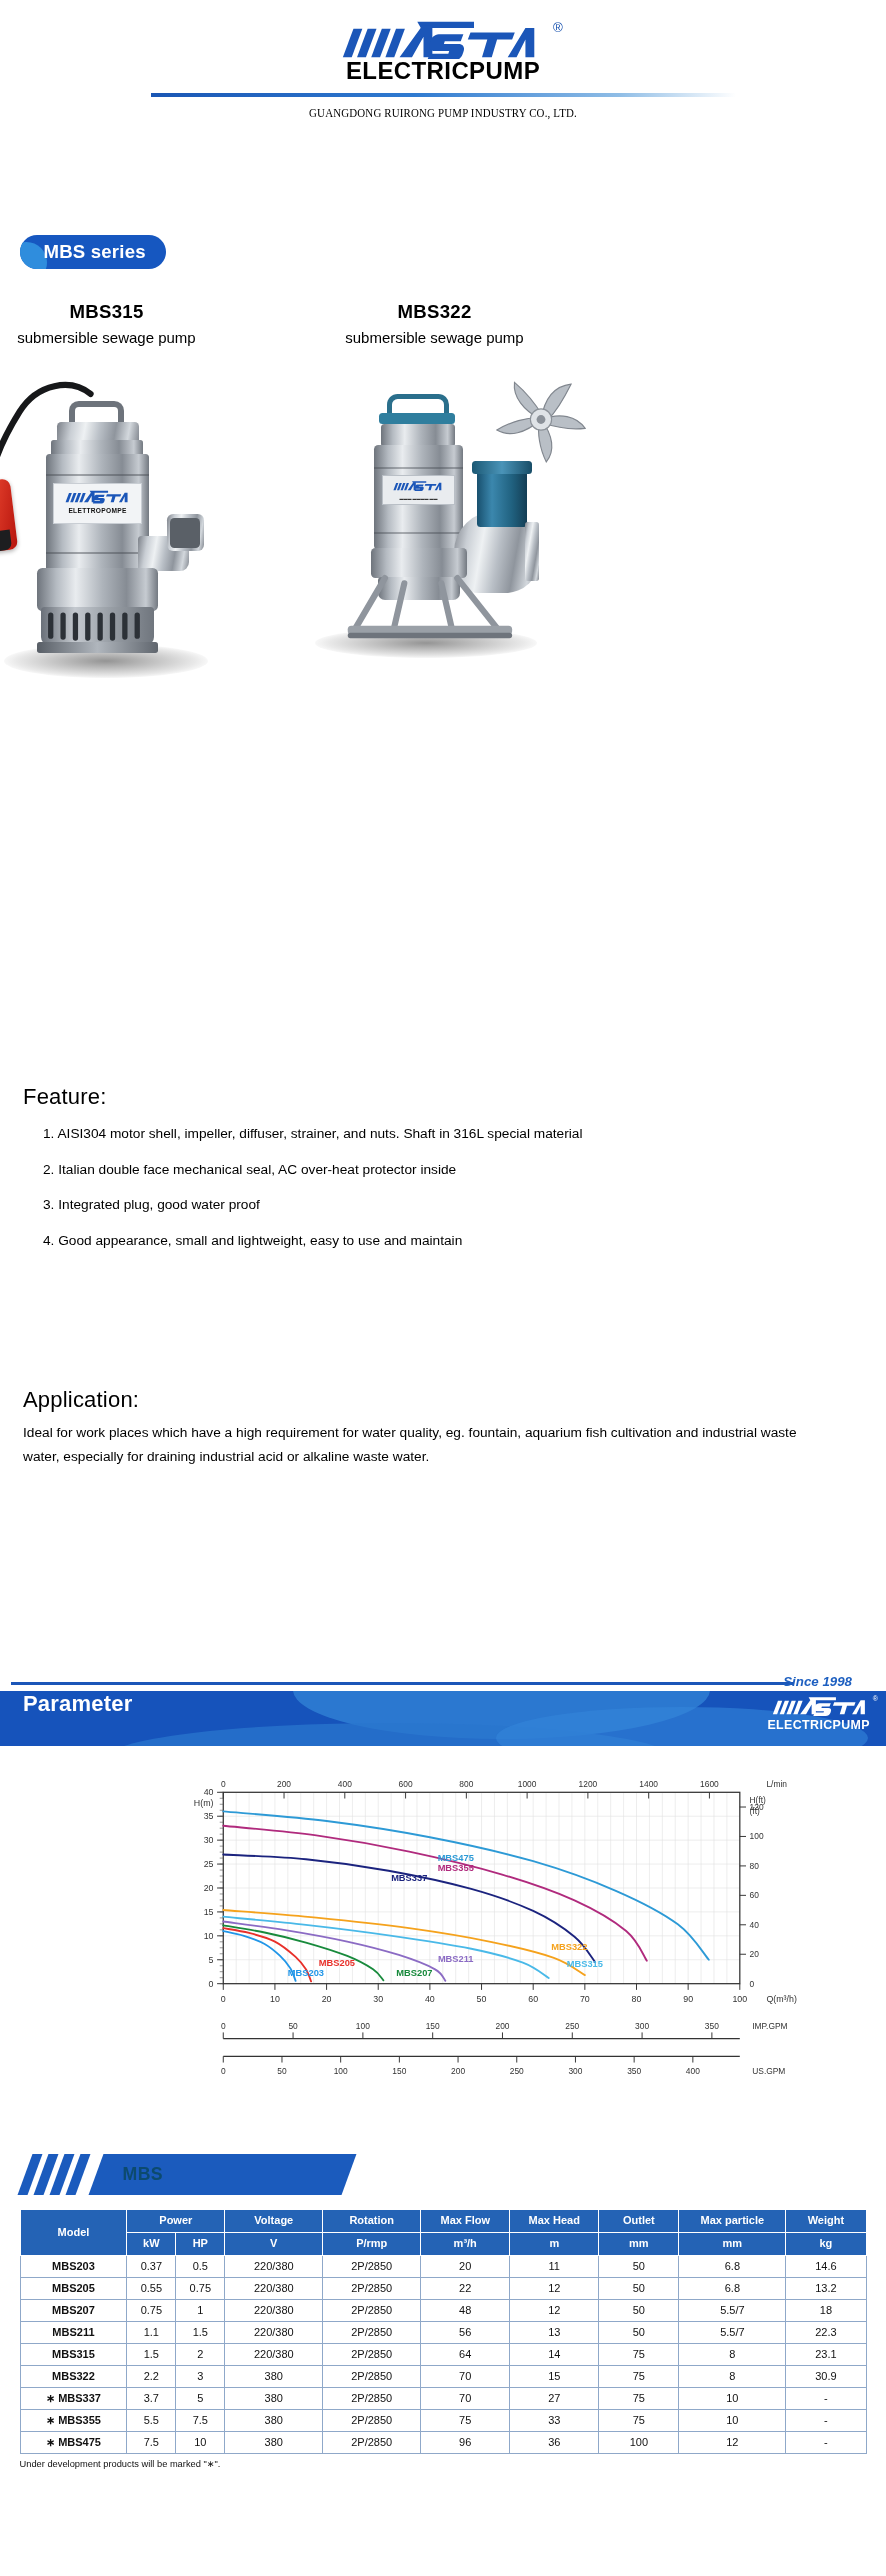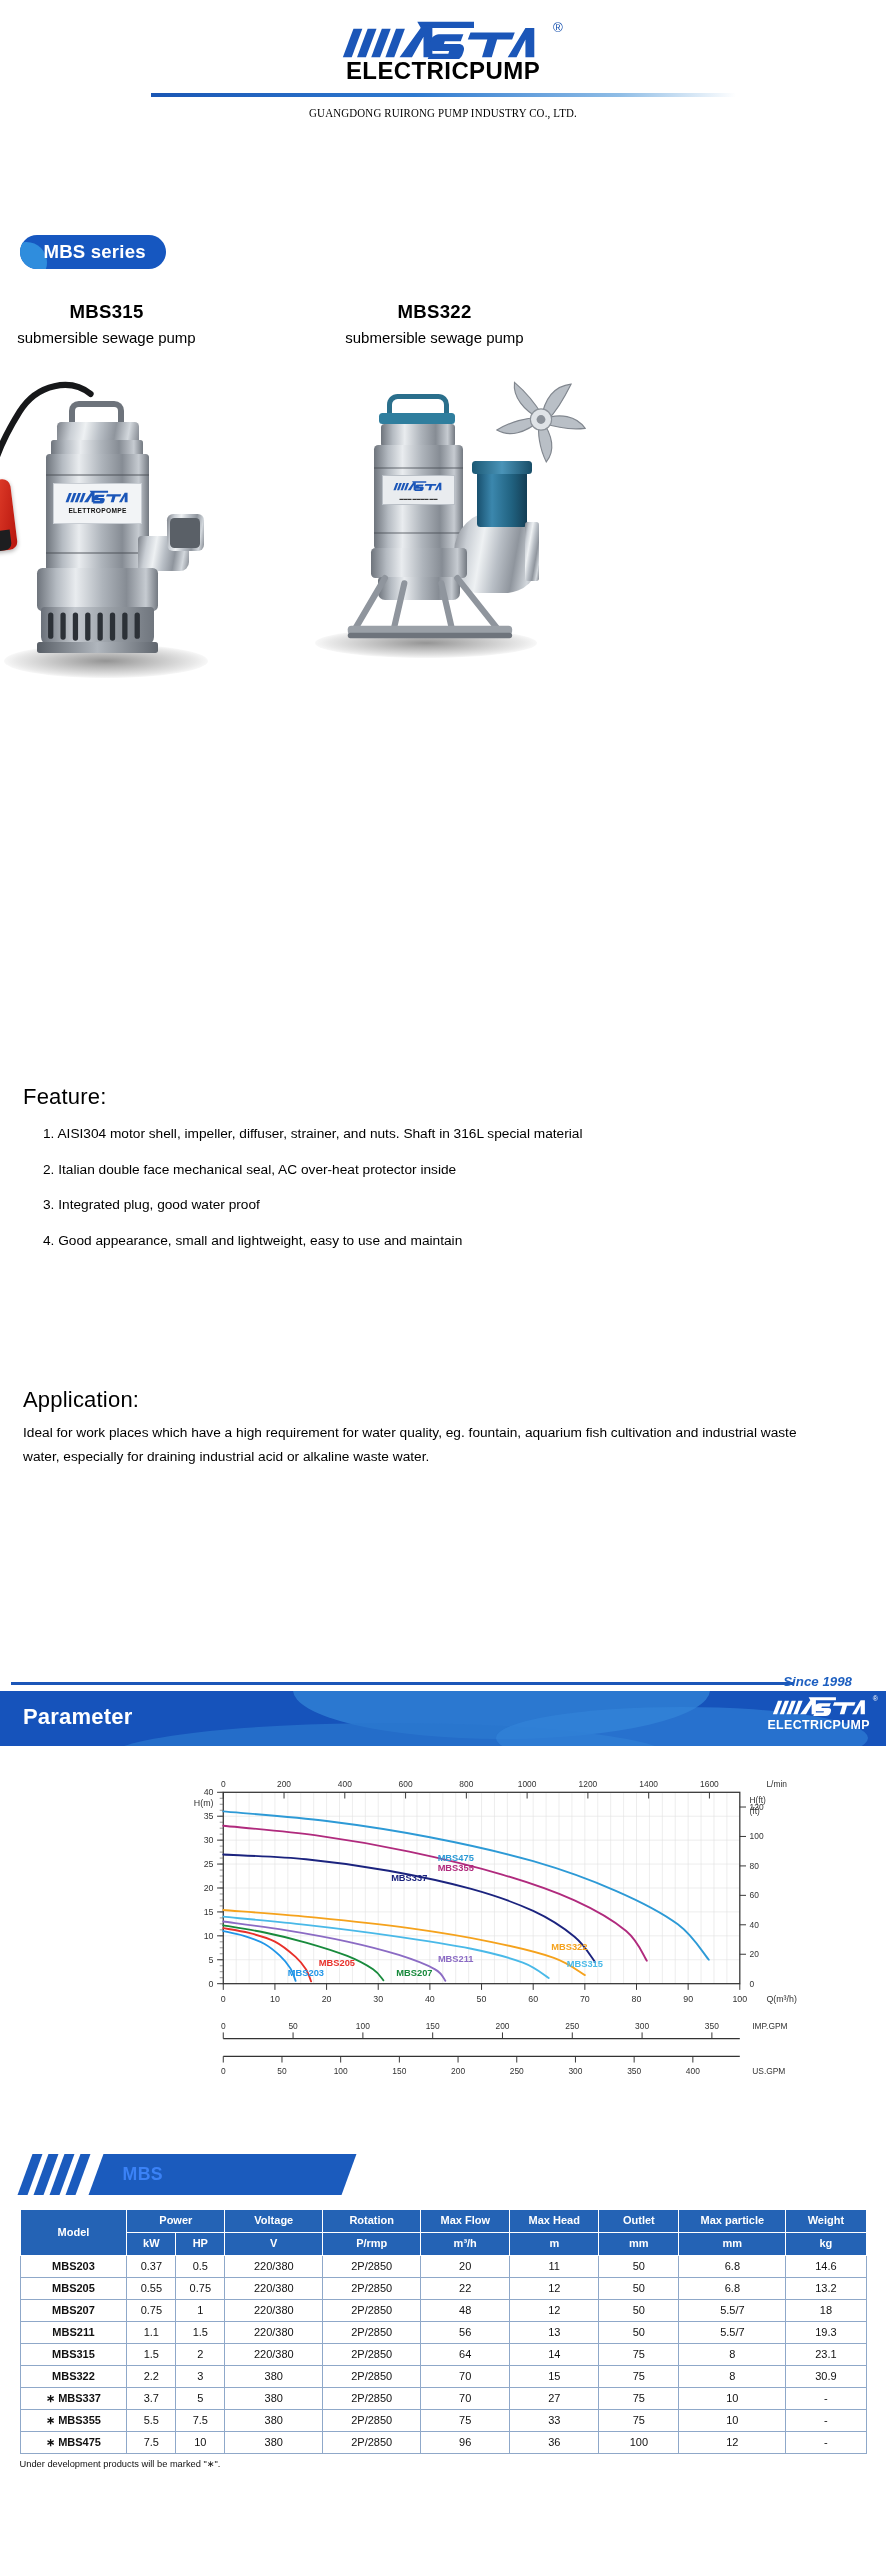--- a/index.html
+++ b/index.html
@@ -97,21 +97,21 @@
   }
   .param-banner .wave2 {
     position:absolute; left:106px; top:32px; width:567px; height:71px;
     border-radius:50%; background:#2a75ce; opacity:.75;
   }
   .param-banner .wave3 {
     position:absolute; left:496px; top:16px; width:372px; height:62px;
     border-radius:50%; background:#3486da; opacity:.6;
   }
   .param-banner .ptitle {
-    position:absolute; left:23px; top:13px; z-index:4;
+    position:absolute; left:23px; top:0; z-index:4;
     color:#fff; font-size:22px; font-weight:bold; letter-spacing:0.2px;
   }
   .param-banner .plogo { position:absolute; right:16px; top:5.3px; z-index:4; text-align:right; }
   .param-banner .plogo .pw {
     color:#fff; font-size:12.4px; font-weight:bold; letter-spacing:0.4px; margin-top:-0.9px;
   }
   .plogo-reg { position:absolute; right:-8px; top:-0.9px; font-size:7px; color:#fff; }
 
   
   .chart-box { position:absolute; left:0; top:1755px; width:886px; height:328px; }
@@ -123,21 +123,21 @@
   .mbs-tag .stripe {
     position:absolute; top:0; width:9.8px; height:41px; background:#1b5bbd;
     transform:skewX(-20deg);
   }
   .mbs-tag .plate {
     position:absolute; left:76px; top:0; width:253px; height:41px;
     background:#1b5bbd; transform:skewX(-20deg);
   }
   .mbs-tag .plate-txt {
     position:absolute; left:103px; top:0; height:41px; line-height:41px;
-    color:#3b82f6; font-size:17.7px; font-weight:bold; letter-spacing:0.4px;
+    color:#0c4a6e; font-size:17.7px; font-weight:bold; letter-spacing:0.4px;
   }
 
   
   .tbl-wrap { position:absolute; left:19.5px; top:2209px; width:847px; }
   table { border-collapse:collapse; width:847px; font-size:11px; }
   thead th {
     background:#2463b5; color:#fff; font-weight:bold;
     border:0.9px solid #ffffff; text-align:center; padding:4.4px 1.8px; line-height:1.2;
   }
   tbody td {
@@ -651,21 +651,21 @@
         <tr>
           <td class="model-cell">MBS211</td>
           <td>1.1</td>
           <td>1.5</td>
           <td>220/380</td>
           <td>2P/2850</td>
           <td>56</td>
           <td>13</td>
           <td>50</td>
           <td>5.5/7</td>
-          <td>19.3</td>
+          <td>22.3</td>
         </tr>
         <tr>
           <td class="model-cell">MBS315</td>
           <td>1.5</td>
           <td>2</td>
           <td>220/380</td>
           <td>2P/2850</td>
           <td>64</td>
           <td>14</td>
           <td>75</td>

